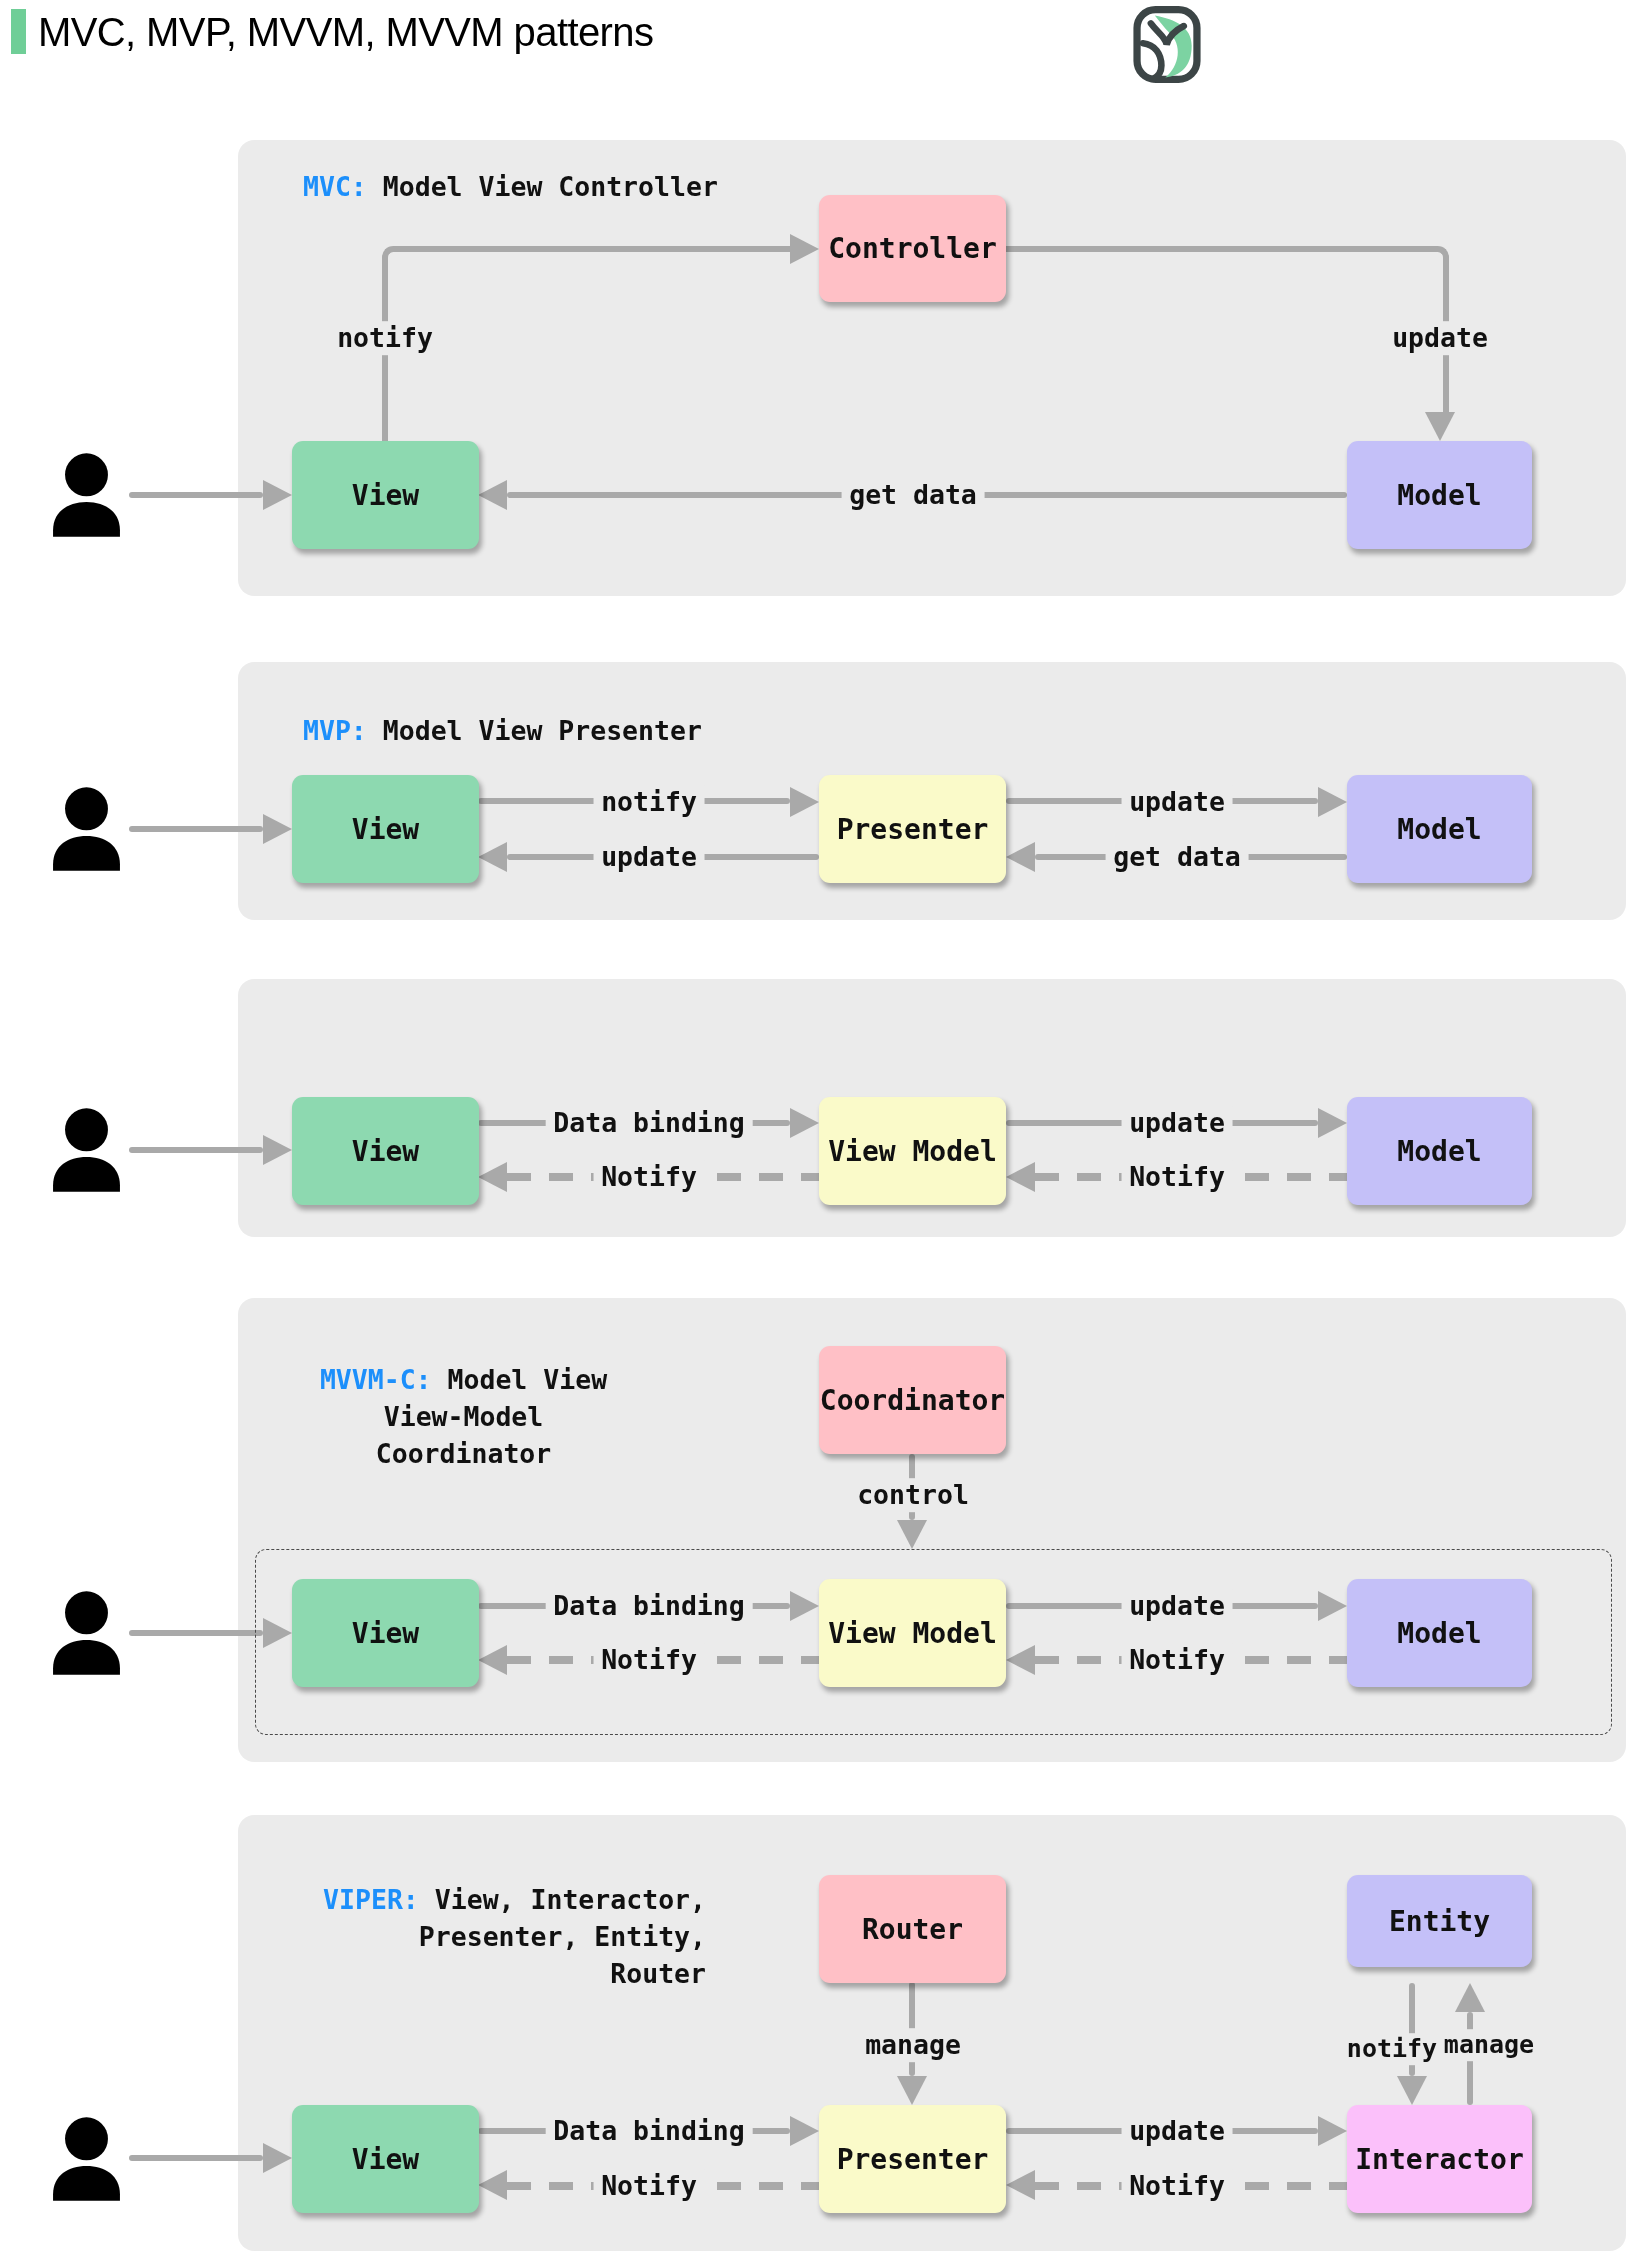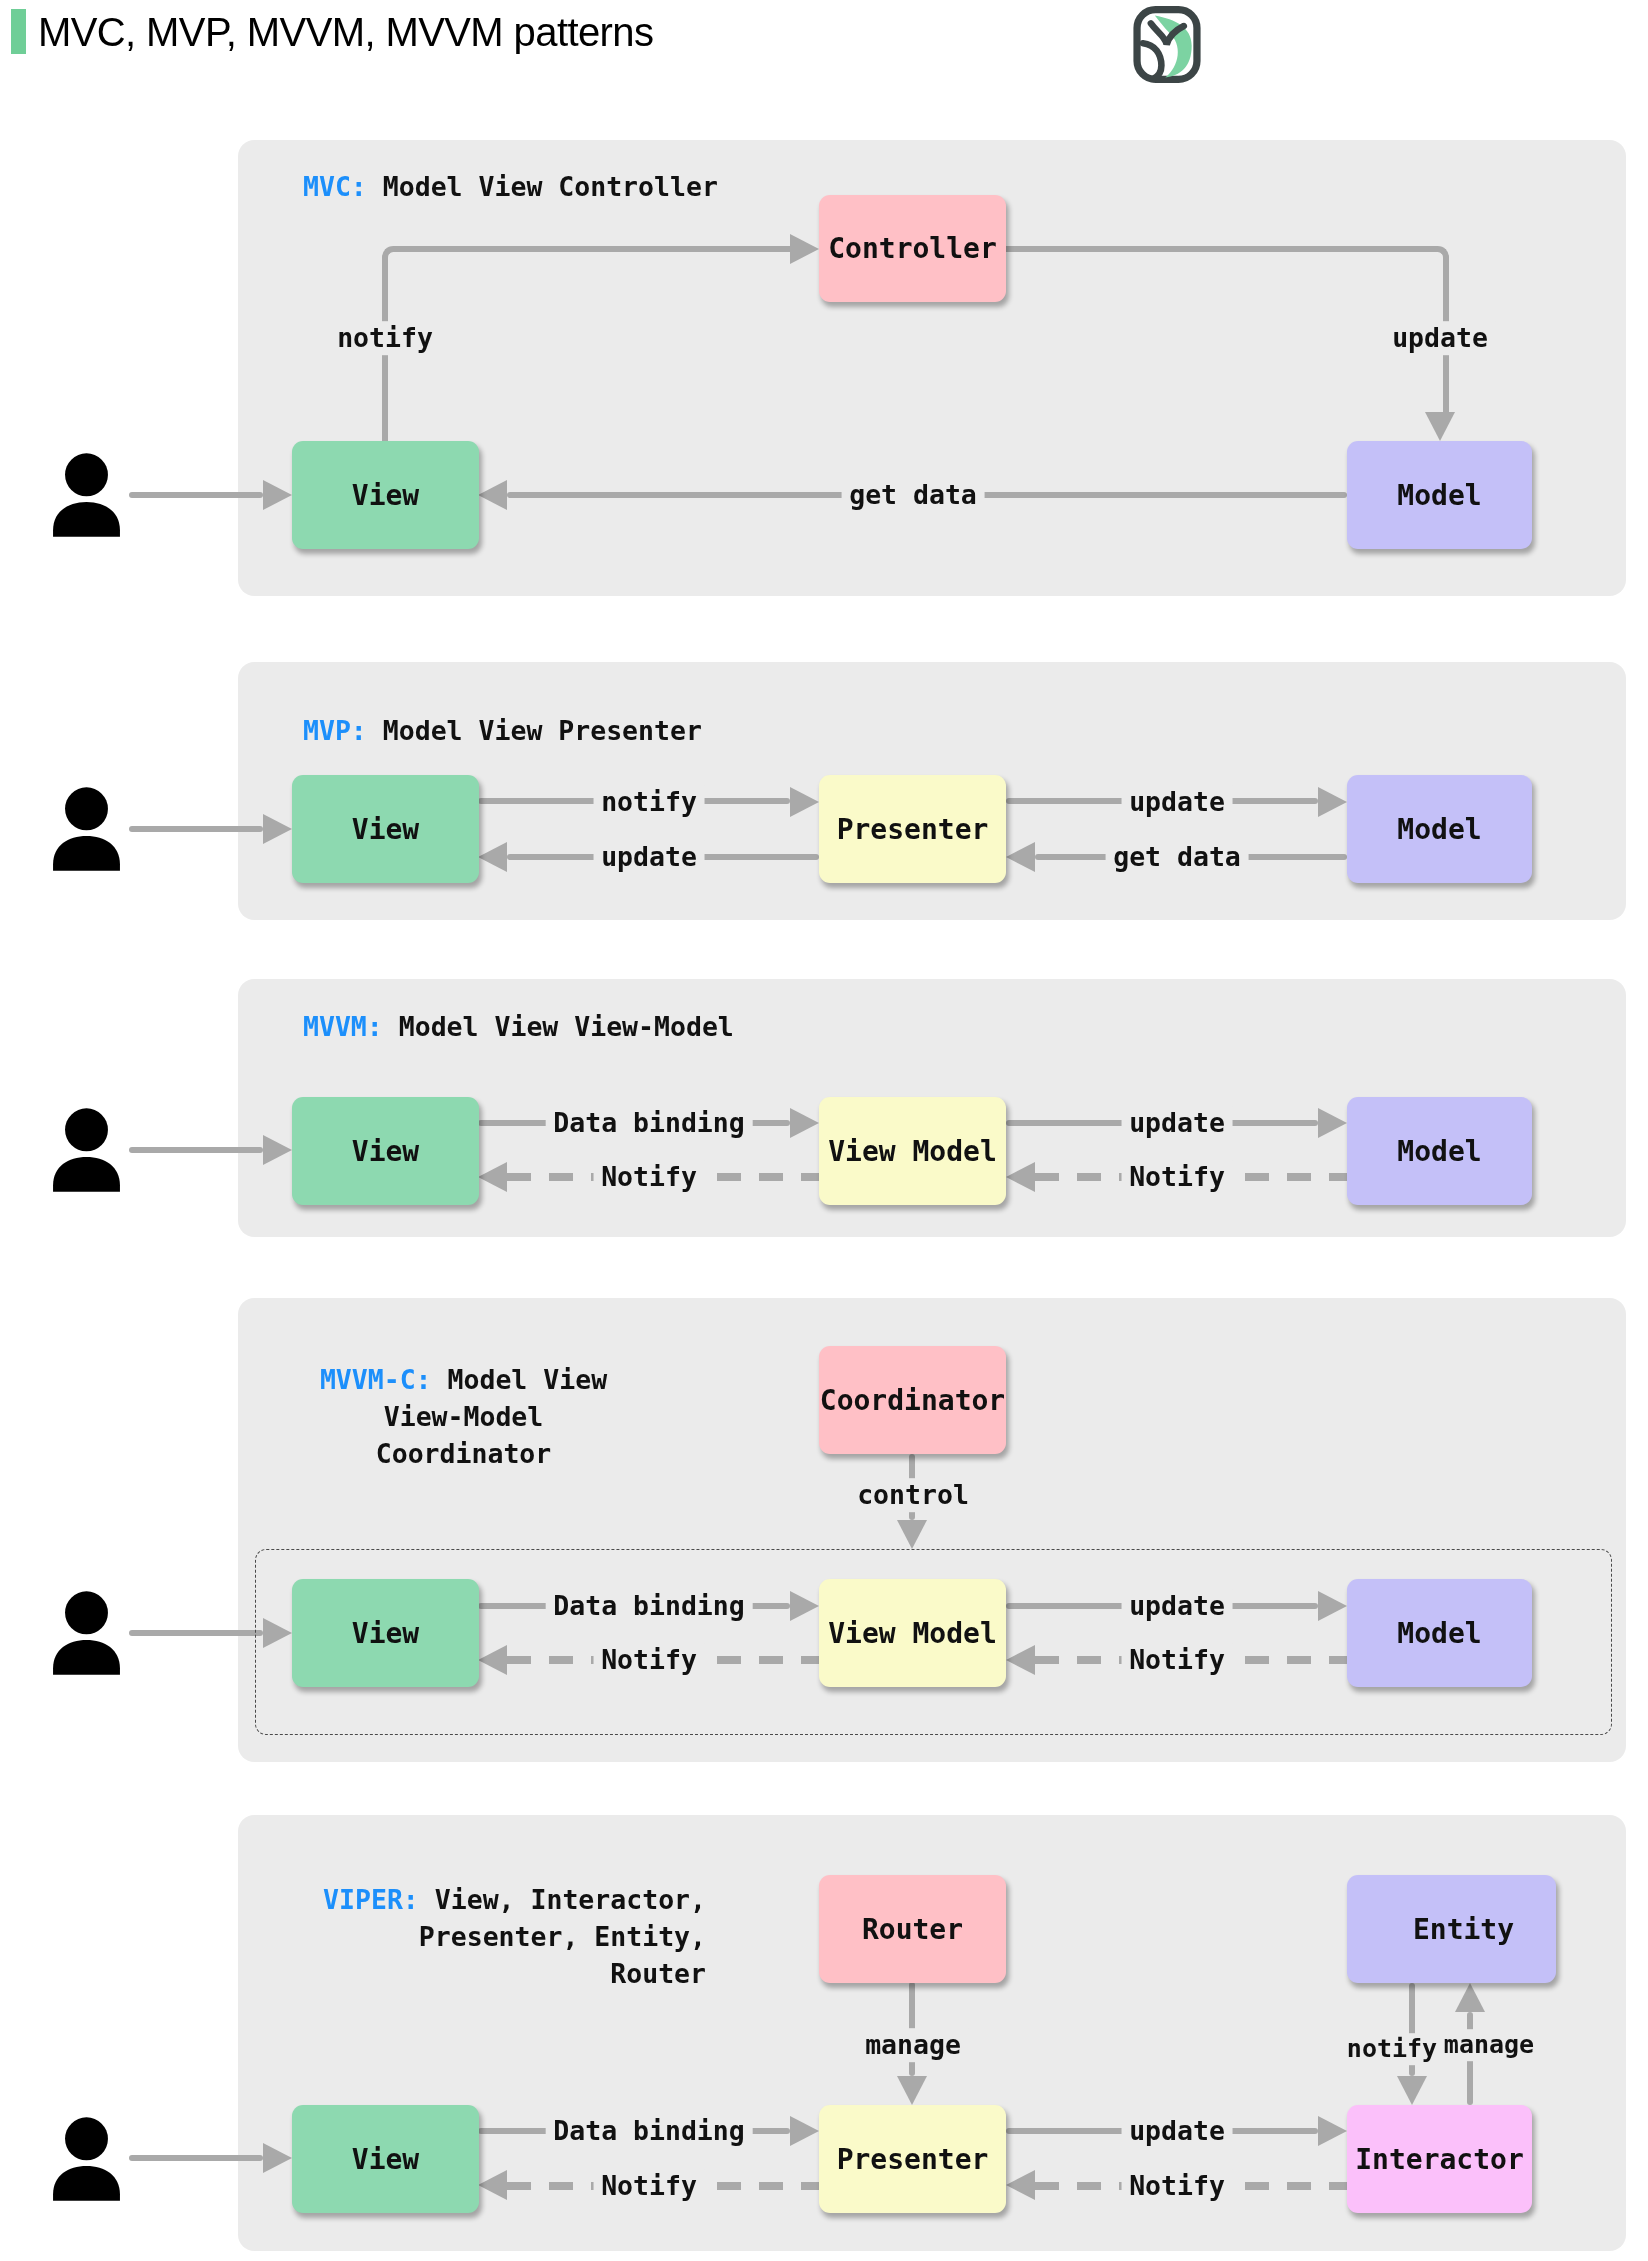--- a/index.html
+++ b/index.html
@@ -124,24 +124,20 @@
   <div class="hl" style="left:507px;top:854px;width:312px;"></div>
   <div class="ah-l" style="left:478px;top:842px;"></div>
   <div class="lbl" style="left:649px;top:857px;">update</div>
   <div class="hl" style="left:1035px;top:854px;width:312px;"></div>
   <div class="ah-l" style="left:1006px;top:842px;"></div>
   <div class="lbl" style="left:1177px;top:857px;">get data</div>
   <div class="box green" style="left:292px;top:775px;width:187px;height:108px;">View</div>
   <div class="box yellow" style="left:819px;top:775px;width:187px;height:108px;">Presenter</div>
   <div class="box purple" style="left:1347px;top:775px;width:185px;height:108px;">Model</div>
 
-  <div class="plabel" style="left:303px;top:1008px;">
-    <span class="pfx">MVVM:</span>
-    <span>Model View View-Model</span>
-  </div>
   <div class="hl" style="left:478px;top:1120px;width:312px;"></div>
   <div class="ah-r" style="left:790px;top:1108px;"></div>
   <div class="lbl" style="left:649px;top:1123px;">Data binding</div>
   <div class="hl" style="left:1006px;top:1120px;width:312px;"></div>
   <div class="ah-r" style="left:1318px;top:1108px;"></div>
   <div class="lbl" style="left:1177px;top:1123px;">update</div>
   <div class="dl" style="left:507px;top:1173px;width:312px;"></div>
   <div class="ah-l" style="left:478px;top:1162px;"></div>
   <div class="lbl" style="left:649px;top:1177px;">Notify</div>
   <div class="dl" style="left:1035px;top:1173px;width:312px;"></div>
@@ -199,19 +195,19 @@
   <div class="hl" style="left:1006px;top:2128px;width:312px;"></div>
   <div class="ah-r" style="left:1318px;top:2116px;"></div>
   <div class="lbl" style="left:1177px;top:2131px;">update</div>
   <div class="dl" style="left:507px;top:2182px;width:312px;"></div>
   <div class="ah-l" style="left:478px;top:2170px;"></div>
   <div class="lbl" style="left:649px;top:2186px;">Notify</div>
   <div class="dl" style="left:1035px;top:2182px;width:312px;"></div>
   <div class="ah-l" style="left:1006px;top:2170px;"></div>
   <div class="lbl" style="left:1177px;top:2186px;">Notify</div>
   <div class="box pink" style="left:819px;top:1875px;width:187px;height:108px;">Router</div>
-  <div class="box purple" style="left:1347px;top:1875px;width:185px;height:108px;padding-left:24px;">Entity</div>
+  <div class="box purple" style="left:1347px;top:1875px;width:185px;height:92px;">Entity</div>
   <div class="box green" style="left:292px;top:2105px;width:187px;height:108px;">View</div>
   <div class="box yellow" style="left:819px;top:2105px;width:187px;height:108px;">Presenter</div>
   <div class="box magenta" style="left:1347px;top:2105px;width:185px;height:108px;">Interactor</div>
 
 </div>
 
 
 </body></html>

